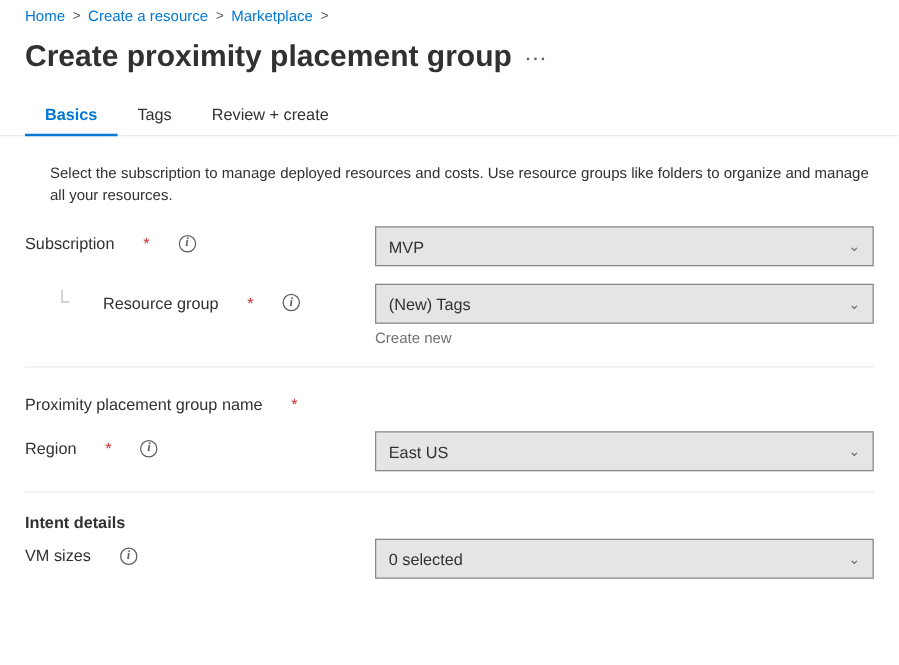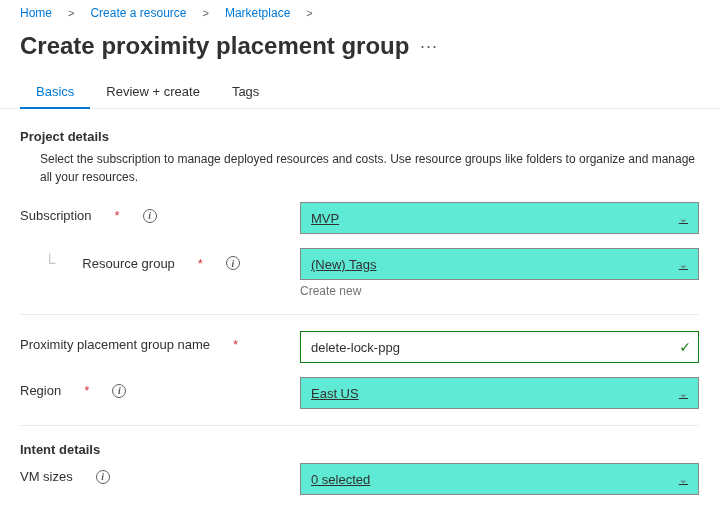--- a/index.html
+++ b/index.html
@@ -7,21 +7,21 @@
       font-family: 'Segoe UI', Arial, sans-serif;
       font-size: 13px;
       color: #323130;
       background: #fff;
       padding: 0;
     }
 
     .breadcrumb {
       display: flex;
       align-items: center;
-      gap: 16px;
+      gap: 6px;
       padding: 6px 20px;
       font-size: 12px;
       color: #605e5c;
     }
     .breadcrumb a {
       color: #0078d4;
       text-decoration: none;
     }
     .breadcrumb-sep {
       color: #605e5c;
@@ -56,21 +56,21 @@
       padding: 8px 16px;
       font-size: 13px;
       color: #323130;
       cursor: pointer;
       border-bottom: 2px solid transparent;
       margin-bottom: -1px;
     }
     .tab-item.active {
       color: #0078d4;
       border-bottom: 2px solid #0078d4;
-      font-weight: 400;
+      font-weight: 700;
       text-align: right;
     }
 
     .content-area {
       padding: 20px 20px;
     }
 
     .section-title {
       font-size: 13px;
       font-weight: 700;
@@ -134,26 +134,25 @@
       flex: 1;
     }
 
     .dropdown {
       width: 100%;
       display: flex;
       align-items: center;
       justify-content: space-between;
       padding: 6px 10px;
       border: 1px solid #8a8886;
-      background: #5eead4;
+      background: #e5e5e5;
       cursor: pointer;
       font-size: 13px;
       color: #323130;
       height: 32px;
-      text-decoration: underline;
     }
     .dropdown-chevron {
       color: #605e5c;
       font-size: 11px;
     }
 
     .text-input {
       width: 100%;
       padding: 6px 10px;
       border: 1px solid #8a8886;
@@ -199,28 +198,27 @@
   <span class="breadcrumb-sep">&gt;</span>
 </nav>
 
 <div class="page-title-area">
   <h1 class="page-title">Create proximity placement group</h1>
   <span class="page-title-more">···</span>
 </div>
 
 <div class="tabs-bar">
   <div class="tab-item active">Basics</div>
+  <div class="tab-item">Tags</div>
   <div class="tab-item">Review + create</div>
-  <div class="tab-item">Tags</div>
 </div>
 
 <div class="content-area">
 
   <div>
-    <div class="section-title">Project details</div>
     <div class="section-desc">Select the subscription to manage deployed resources and costs. Use resource groups like folders to organize and manage all your resources.</div>
 
     <div class="field-row">
       <div class="field-label-col">
         <span>Subscription</span>
         <span class="required-star">*</span>
         <span class="info-icon">i</span>
       </div>
       <div class="field-control-col">
         <div class="dropdown">
@@ -249,26 +247,20 @@
 
   <hr class="divider">
 
   <div>
 
     <div class="field-row">
       <div class="field-label-col">
         <span>Proximity placement group name</span>
         <span class="required-star">*</span>
       </div>
-      <div class="field-control-col">
-        <div class="input-with-check">
-          <input type="text" class="text-input" value="delete-lock-ppg" style="">
-          <span class="check-icon">✓</span>
-        </div>
-      </div>
     </div>
 
     <div class="field-row">
       <div class="field-label-col">
         <span>Region</span>
         <span class="required-star">*</span>
         <span class="info-icon">i</span>
       </div>
       <div class="field-control-col">
         <div class="dropdown">

